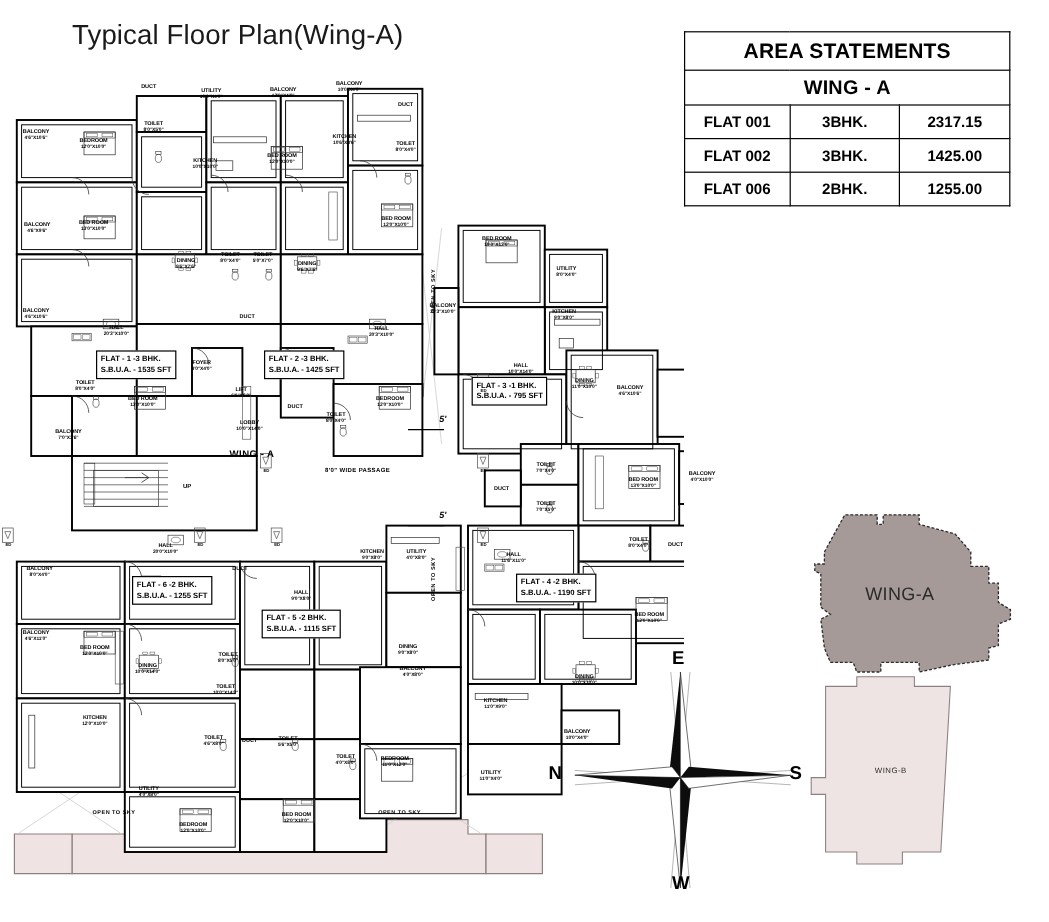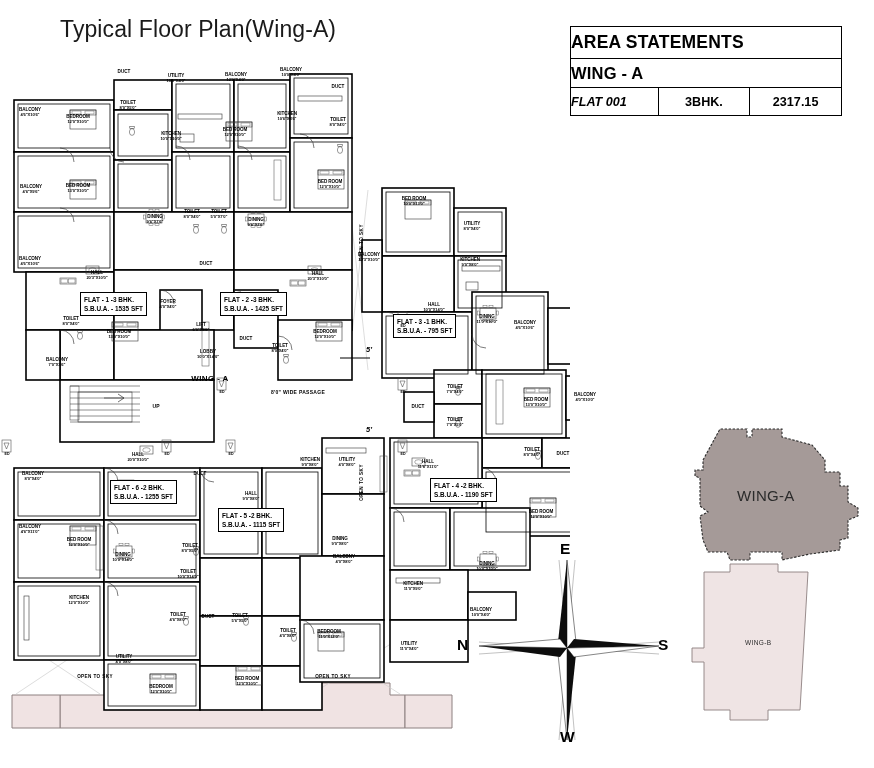--- a/index.html
+++ b/index.html
@@ -15,28 +15,28 @@
     font-size:23px;font-weight:400;color:#1a1a1a;
     letter-spacing:.1px;white-space:nowrap;
   }
   
   #area-table{
     position:absolute;left:570px;top:26px;width:272px;
     border-collapse:collapse;background:#fff;
     border:1.6px solid #000;
   }
   #area-table td,#area-table th{
-    border:1px solid #000;vertical-align:middle;
+    border:1px solid #000;text-align:center;vertical-align:middle;
     font-weight:bold;color:#000;padding:0;
   }
   .tbl-title td{font-size:17.5px;height:31px;letter-spacing:.2px;}
   .tbl-wing td{font-size:16.5px;height:28px;letter-spacing:.2px;}
   .tbl-head th{font-size:11.3px;height:38px;line-height:1.18;padding:1px 2px;}
   .tbl-row td{font-size:12.6px;height:27px;}
-  .tbl-row td.c-flat{text-align:left;padding-left:9px;font-style:italic;}
+  .tbl-row td.c-flat{text-align:left;padding-left:9px;}
   .tbl-row td.c-bed{text-align:center;}
   .tbl-row td.c-sba{text-align:center;}
   .col-flat{width:88px;}
   .col-bed{width:92px;}
   .col-sba{width:92px;}
 
   
   #plan{
     position:absolute;left:0;top:40px;width:570px;height:700px;
   }
@@ -71,21 +71,21 @@
   }
   .dimmark{font-size:7.5px;font-weight:bold;font-style:italic;}
   .uplabel{font-size:5px;font-weight:bold;}
 
   
   #compass{position:absolute;left:462px;top:548px;width:210px;height:200px;}
   .comp-lbl{
     position:absolute;font-size:15.5px;font-weight:bold;color:#000;
   }
   
-  #keyplan{position:absolute;left:690px;top:420px;width:180px;height:315px;}
+  #keyplan{position:absolute;left:674px;top:420px;width:180px;height:315px;}
   .key-lbl{position:absolute;color:#2b2b2b;}
   #wing-a-key-label{font-size:15px;left:47px;top:67px;letter-spacing:.3px;}
   #wing-b-key-label{font-size:6.5px;left:55px;top:219px;letter-spacing:.4px;}
 </style>
 </head>
 <body>
 
 <div id="page-title">Typical Floor Plan(Wing-A)</div>
 
 <table id="area-table">
@@ -98,20 +98,30 @@
     <tr class="tbl-title">
       <td colspan="3">AREA STATEMENTS</td>
     </tr>
     <tr class="tbl-wing">
       <td colspan="3">WING - A</td>
     </tr>
     <tr class="tbl-row">
       <td class="c-flat">FLAT 001</td>
       <td class="c-bed">3BHK.</td>
       <td class="c-sba">2317.15</td>
+    </tr>
+    <tr class="tbl-row">
+      <td class="c-flat">FLAT 002</td>
+      <td class="c-bed">3BHK.</td>
+      <td class="c-sba">1425.00</td>
+    </tr>
+    <tr class="tbl-row">
+      <td class="c-flat">FLAT 006</td>
+      <td class="c-bed">2BHK.</td>
+      <td class="c-sba">1255.00</td>
     </tr>
   </tbody>
 </table>
 
 <div id="plan">
   <svg width="570" height="700" viewBox="0 0 570 700" xmlns="http://www.w3.org/2000/svg">
     <defs>
       <pattern id="hatch" width="4" height="4" patternUnits="userSpaceOnUse" patternTransform="rotate(45)">
         <line x1="0" y1="0" x2="0" y2="4" stroke="#777" stroke-width=".5"></line>
       </pattern>

